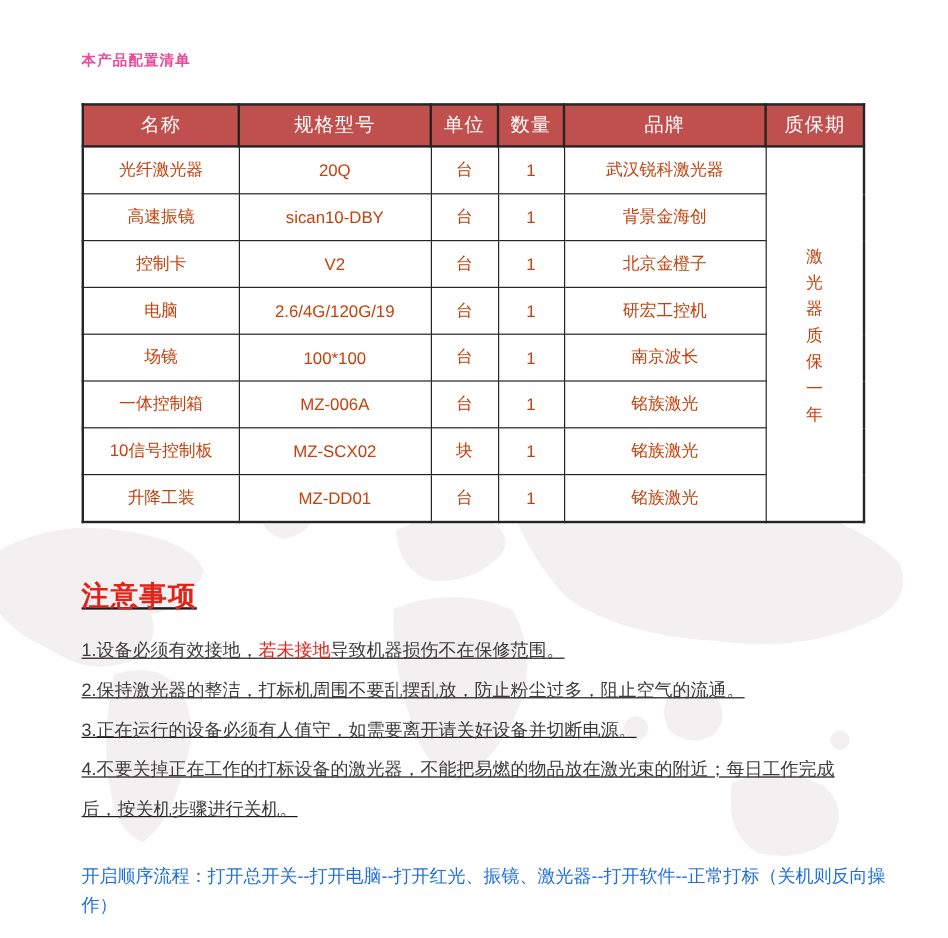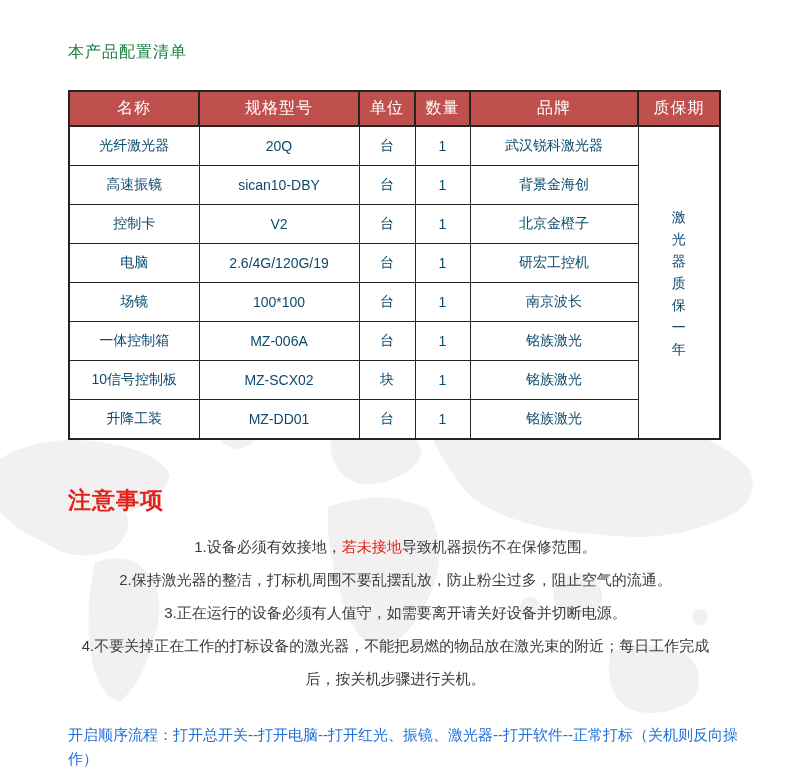--- a/index.html
+++ b/index.html
@@ -10,21 +10,21 @@
     position:relative;
     overflow:hidden;
     color:#1a1a1a;
   }
   .map-bg{
     position:absolute;left:0;top:412px;width:790px;height:370px;
     z-index:0;pointer-events:none;
   }
   .content{position:relative;z-index:1;padding:42px 0 0 68px;}
   .page-title{
-    font-size:16px;font-weight:normal;color:#15803d;
+    font-size:12px;font-weight:bold;color:#ec4899;
     margin:0 0 27px 0;letter-spacing:1px;
   }
   table.config{
     border-collapse:collapse;
     width:651px;
     table-layout:fixed;
     border:2px solid #242424;
     background:#ffffff;
   }
   table.config th{
@@ -35,44 +35,43 @@
     height:31px;
     border:2px solid #242424;
     letter-spacing:1px;
   }
   table.config td{
     border:1.5px solid #242424;
     height:36px;
     text-align:center;
     vertical-align:middle;
     font-size:14px;
-    color:#0c4a6e;
+    color:#c2410c;
   }
   .vtext{
     width:1.1em;
     margin:16px auto;
     word-break:break-all;
     line-height:22px;
     font-size:14px;
     text-align:center;
   }
-  .notes-section{margin-top:45px;}
+  .notes-section{margin-top:45px;text-decoration:underline;}
   .notes-title{
     font-size:23px;font-weight:bold;
     color:#e2231a;
     margin:0 0 14px 0;
     letter-spacing:1px;
   }
   .note{
     font-size:15px;
     line-height:33px;
     color:#3b3b3b;
     margin:0;
     max-width:655px;
-    text-align:center;
   }
   .red-inline{color:#e2231a;}
   .flow-line{
     margin:28px 0 0 0;
     font-size:15px;
     color:#1e6fdb;
     max-width:680px;
     line-height:24px;
   }
 </style>

